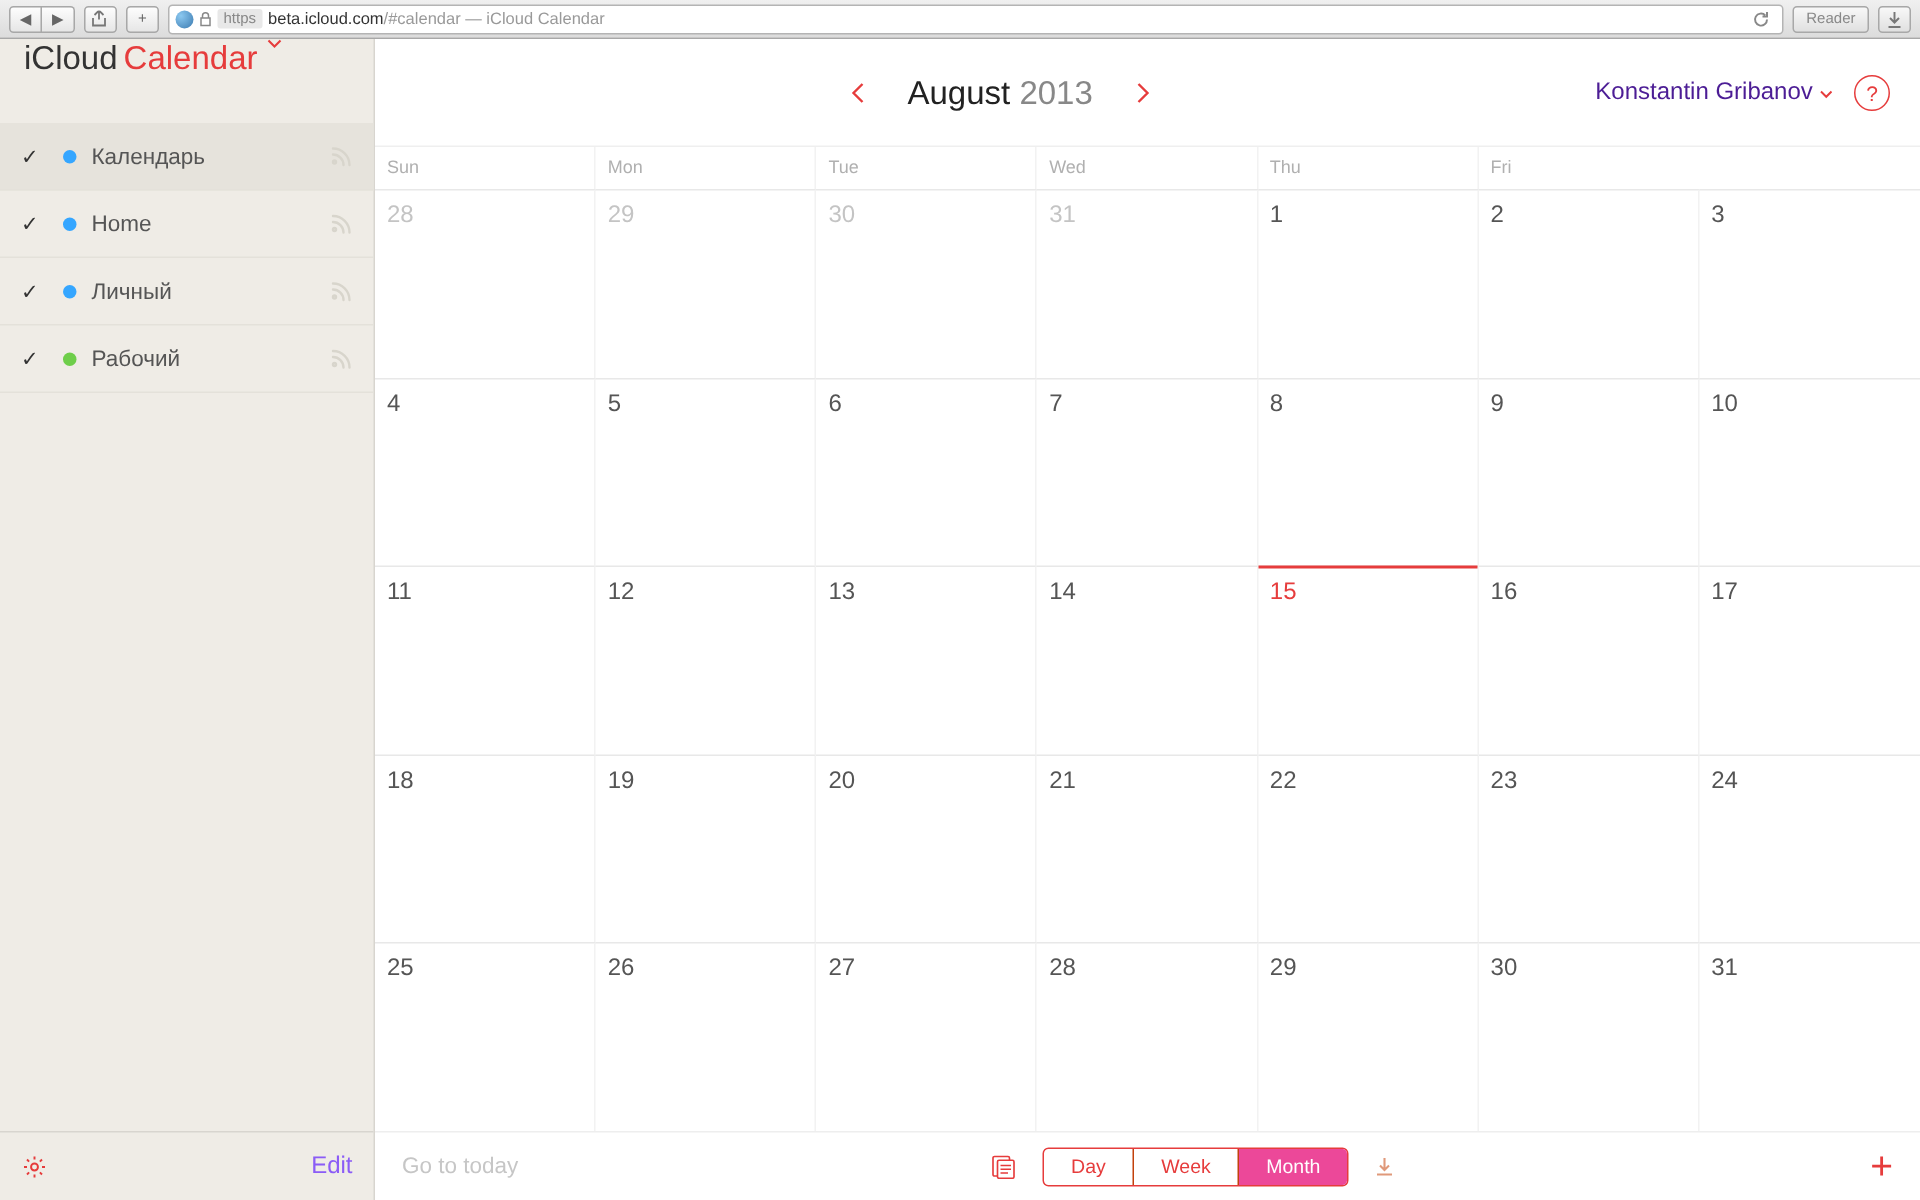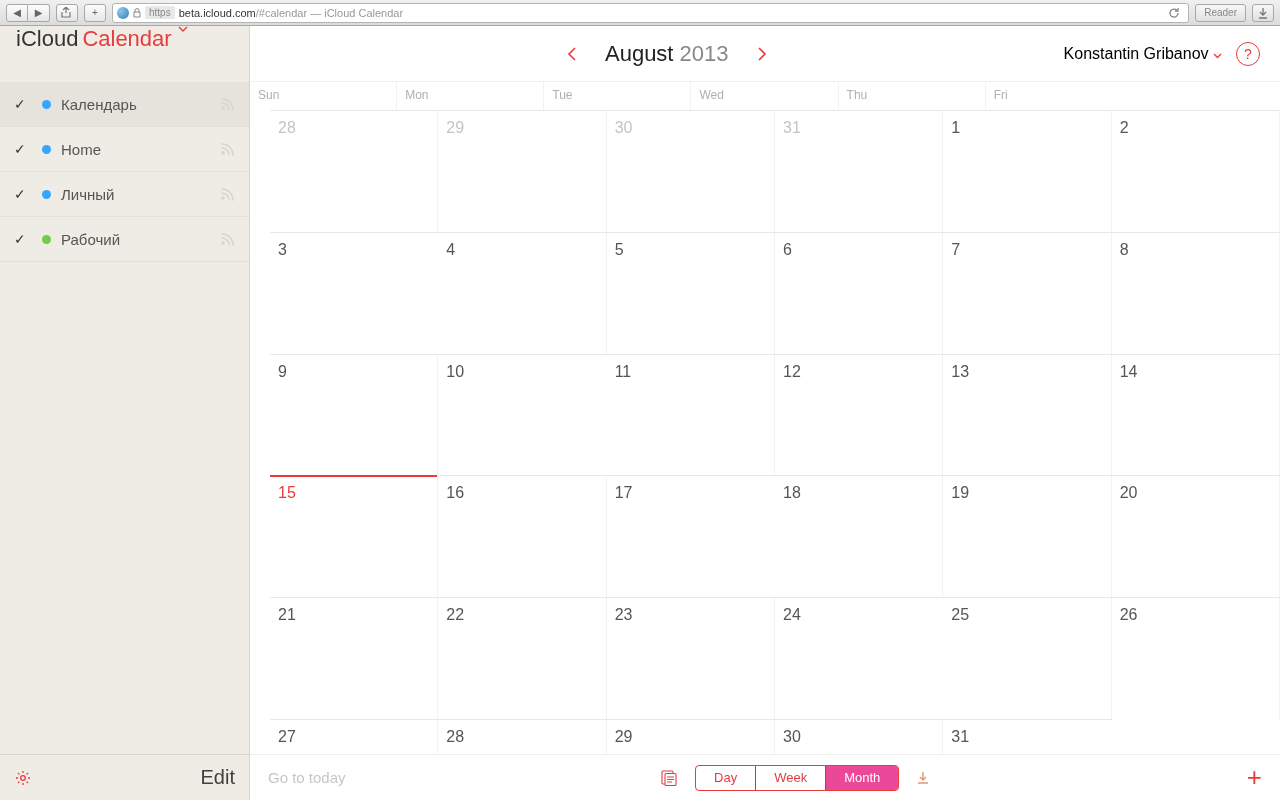--- a/index.html
+++ b/index.html
@@ -39,40 +39,40 @@
 .cal-item.selected { background: #e6e3dc; }
 .check { width: 14px; display: inline-block; color: #333; font-size: 14px; margin-right: 14px; }
 .dot { width: 9px; height: 9px; border-radius: 50%; margin-right: 10px; }
 .dot.blue { background: #35a6ff; }
 .dot.green { background: #6ece4a; }
 .rss { position: absolute; right: 14px; color: #d8d5cc; font-size: 14px; }
 
 
 .sb-footer { height: 46px; border-top: 1px solid #d8d5cf; display: flex; align-items: center; padding: 0 14px; }
 .gear { color: #e63c3c; font-size: 18px; }
-.edit { margin-left: auto; color: #404040; font-size: 20px; }
-
-
-.main-header { height: 56px; display: flex; align-items: center; padding: 0 20px; border-bottom: 1px solid #efefef; }
+.edit { margin-left: auto; color: #8b5cf6; font-size: 16px; }
+
+
+.main-header { height: 72px; display: flex; align-items: center; padding: 0 20px; border-bottom: 1px solid #efefef; }
 .nav-center { flex: 1; display: flex; align-items: center; justify-content: center; gap: 28px; }
 .nav-arrow { color: #e63c3c; font-size: 20px; font-weight: 300; }
 .month-title { font-size: 22px; font-weight: 300; color: #888; }
 .month-title .month { font-weight: 500; color: #222; }
 .user-area { display: flex; align-items: center; gap: 14px; }
-.username { color: #000000; font-size: 16px; }
+.username { color: #4c1d95; font-size: 16px; }
 .user-chev { color: #e63c3c; font-size: 11px; }
 .help { width: 24px; height: 24px; border: 1.5px solid #e63c3c; border-radius: 50%; display: flex; align-items: center; justify-content: center; color: #e63c3c; font-size: 14px; }
 
 
 .dow-row { display: grid; grid-template-columns: repeat(7, 1fr); height: 28px; }
 .dow { padding: 6px 8px 0; font-size: 12px; color: #b0b0b0; border-right: 1px solid #f2f2f2; }
 .dow:last-child { border-right: none; }
 
 
-.cal-grid { flex: 1; display: grid; grid-template-columns: repeat(6, 1fr); grid-template-rows: repeat(5, 1fr); position: relative; padding-left: 20px; }
+.cal-grid { flex: 1; display: grid; grid-template-columns: repeat(7, 1fr); grid-template-rows: repeat(5, 1fr); position: relative; }
 .cell { border-right: 1px solid #f2f2f2; border-top: 1px solid #e8e8e8; padding: 8px; position: relative; }
 .cell:nth-child(7n) { border-right: none; }
 .daynum { font-size: 16px; color: #555; font-weight: 400; }
 .daynum.other { color: #c4c4c4; }
 .daynum.today { color: #e63c3c; font-weight: 500; }
 .today-line { position: absolute; top: -1px; left: 0; right: 0; height: 2px; background: #e63c3c; z-index: 2; }
 
 
 .main-footer { height: 46px; border-top: 1px solid #eee; display: flex; align-items: center; padding: 0 18px; }
 .go-today { color: #c6c6c6; font-size: 15px; }

